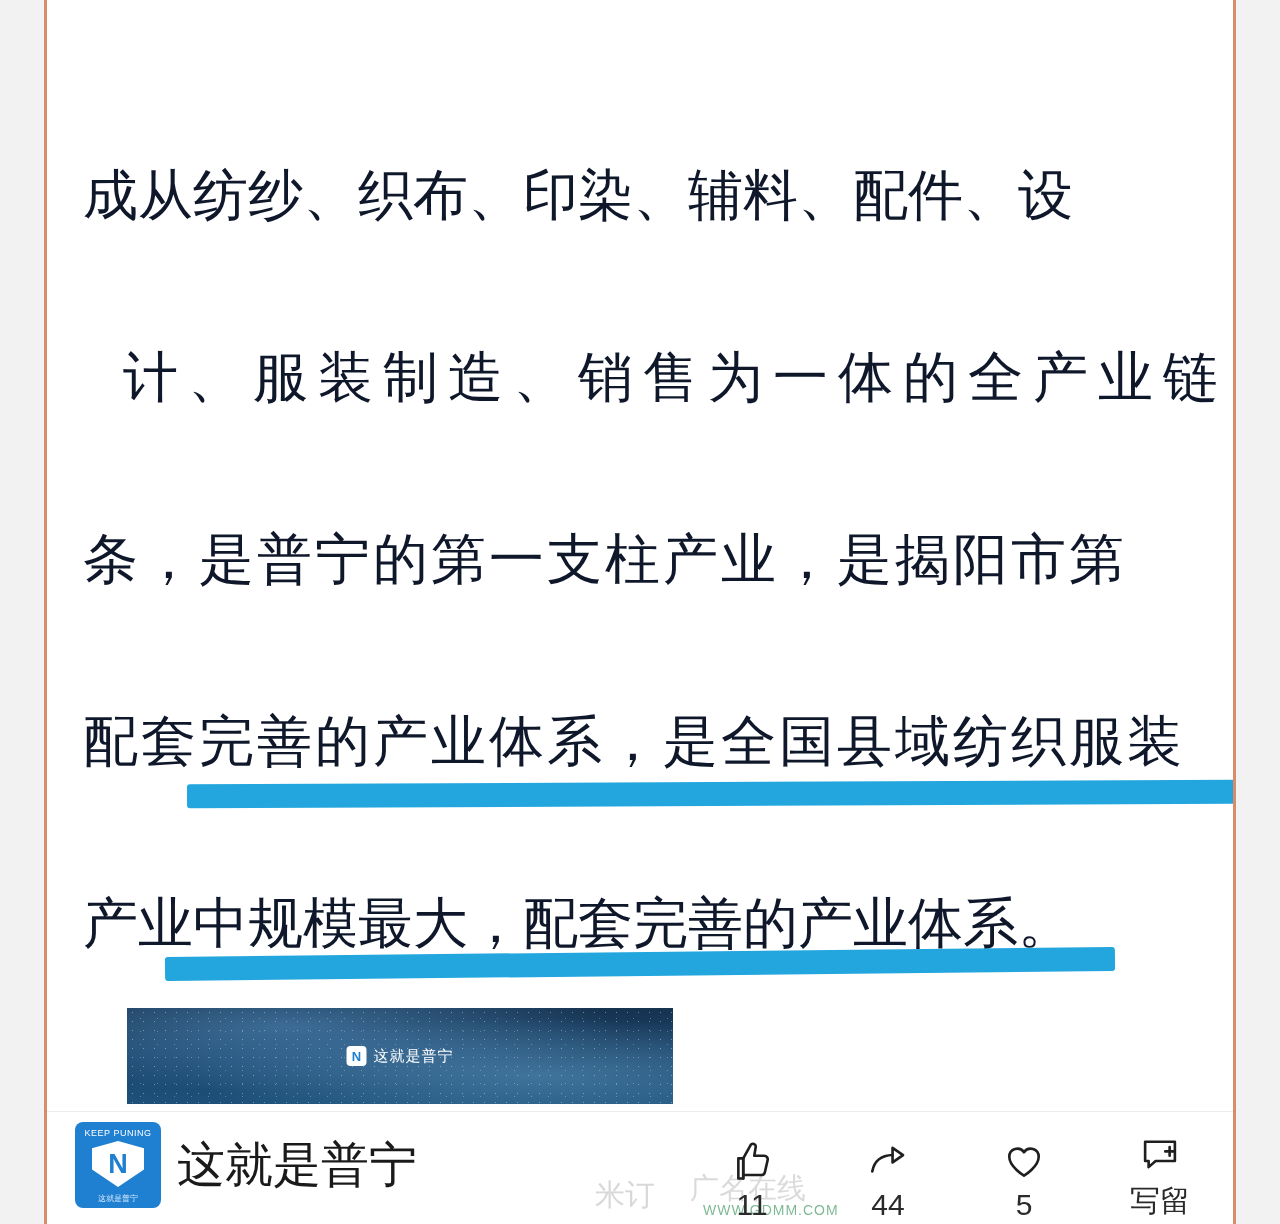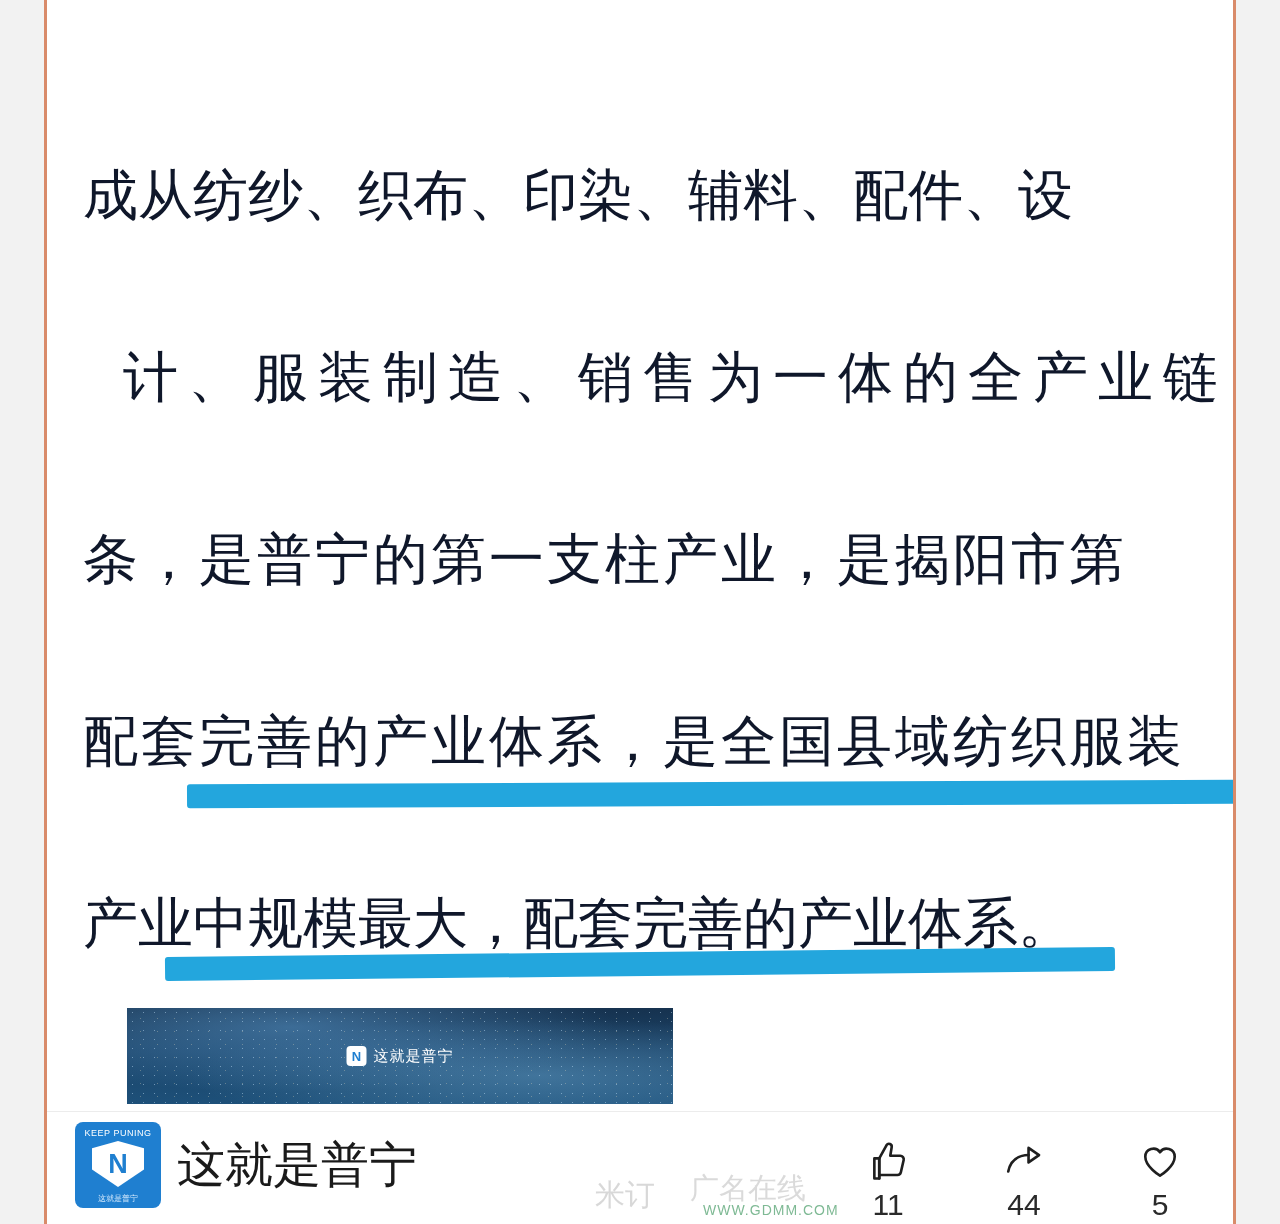--- a/index.html
+++ b/index.html
@@ -345,17 +345,26 @@
 
       <div class="action-item">
         <div class="act-icon">
           <svg width="44" height="42" viewBox="0 0 24 24" fill="none" stroke="#1f1f1f" stroke-width="1.5" stroke-linecap="round" stroke-linejoin="round">
             <path d="M12 20.4S3.6 15.3 3.6 9.6A4.6 4.6 0 0 1 12 7a4.6 4.6 0 0 1 8.4 2.6c0 5.7-8.4 10.8-8.4 10.8z"></path>
           </svg>
         </div>
         <div class="act-label">5</div>
       </div>
 
+      <div class="action-item">
+        <div class="act-icon">
+          <svg width="44" height="42" viewBox="0 0 24 24" fill="none" stroke="#1f1f1f" stroke-width="1.5" stroke-linecap="round" stroke-linejoin="round">
+            <path d="M3.5 5h17v11h-11l-4 3.5V16h-2z"></path>
+            <path d="M17.5 8v5M15 10.5h5"></path>
+          </svg>
+        </div>
+        <div class="act-label">写留</div>
+      </div>
 
     </div>
   </div>
 
 </div>
 
 </body></html>

